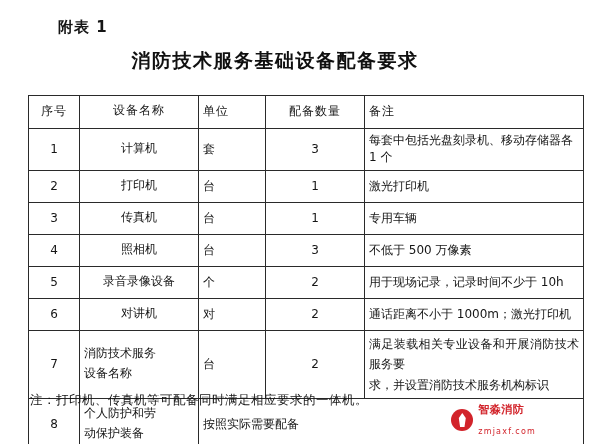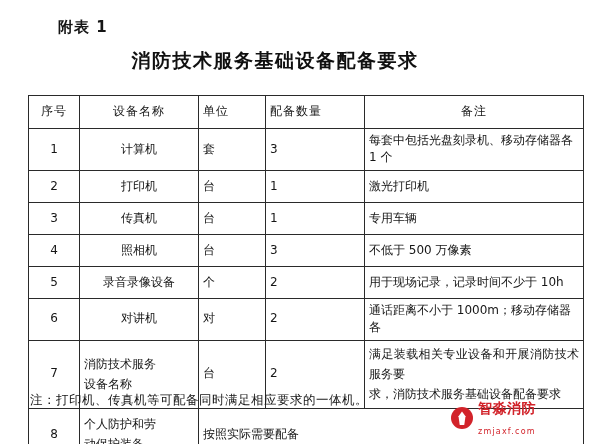--- a/index.html
+++ b/index.html
@@ -53,23 +53,23 @@
   table.equip-table td, table.equip-table th {
     border: 1px solid #2a2a2a;
     font-size: 12px;
     font-weight: normal;
     color: #151515;
     padding: 3px 4px;
     line-height: 1.45;
     vertical-align: middle;
   }
   .c-no { width: 42px; text-align: center; }
-  .c-name { width: 110px; text-align: center; }
+  .c-name { width: 110px; text-align: center; font-family: Liberation Mono, monospace; }
   .c-unit { width: 58px; text-align: left; }
-  .c-qty { width: 90px; text-align: left; }
+  .c-qty { width: 90px; text-align: center; }
   .c-remark { text-align: left; padding-left: 8px; }
   thead td {
     text-align: center;
     letter-spacing: 1px;
     height: 26px;
   }
   tbody td {
     height: 25px;
   }
   tr.tall td {
@@ -117,21 +117,21 @@
     top: 4px;
     width: 10px;
     height: 14px;
     background: #fff;
     clip-path: polygon(50% 0%, 85% 35%, 72% 100%, 28% 100%, 15% 35%);
   }
   .wm-text {
     line-height: 1.05;
   }
   .wm-cn {
-    font-size: 14px;
+    font-size: 11px;
     font-weight: bold;
     color: #d2232a;
     letter-spacing: 0.5px;
   }
   .wm-en {
     font-size: 8px;
     color: #d2232a;
     letter-spacing: 1.2px;
     margin-top: 12px;
   }
@@ -145,21 +145,21 @@
 
   <div class="doc-title">消防技术服务基础设备配备要求</div>
 
   <table class="equip-table">
     <thead>
       <tr>
         <td class="c-no">序号</td>
         <td class="c-name">设备名称</td>
         <td class="c-unit">单位</td>
         <td class="c-qty">配备数量</td>
-        <td class="c-remark" style="text-align:center;margin-left:8px;">备注</td>
+        <td class="c-remark" style="margin-left:8px;">备注</td>
       </tr>
     </thead>
     <tbody>
       <tr>
         <td class="c-no">1</td>
         <td class="c-name">计算机</td>
         <td class="c-unit">套</td>
         <td class="c-qty">3</td>
         <td class="c-remark">每套中包括光盘刻录机、移动存储器各 1 个</td>
       </tr>
@@ -189,33 +189,33 @@
         <td class="c-name">录音录像设备</td>
         <td class="c-unit">个</td>
         <td class="c-qty">2</td>
         <td class="c-remark">用于现场记录，记录时间不少于 10h</td>
       </tr>
       <tr>
         <td class="c-no">6</td>
         <td class="c-name">对讲机</td>
         <td class="c-unit">对</td>
         <td class="c-qty">2</td>
-        <td class="c-remark">通话距离不小于 1000m；移动存储器各</td>
+        <td class="c-remark">通话距离不小于 1000m；激光打印机</td>
       </tr>
       <tr class="tall">
         <td class="c-no">7</td>
         <td class="c-name">
           <span class="cell-two-line">消防技术服务</span>
           <span class="cell-two-line">设备名称</span>
         </td>
         <td class="c-unit">台</td>
         <td class="c-qty">2</td>
         <td class="c-remark">
           <span class="remark-two-line">满足装载相关专业设备和开展消防技术服务要</span>
-          <span class="remark-two-line">求，消防技术服务基础设备配备要求</span>
+          <span class="remark-two-line">求，并设置消防技术服务机构标识</span>
         </td>
       </tr>
       <tr class="tall">
         <td class="c-no">8</td>
         <td class="c-name">
           <span class="cell-two-line">个人防护和劳</span>
           <span class="cell-two-line">动保护装备</span>
         </td>
         <td class="c-remark" colspan="3">按照实际需要配备</td>
       </tr>

